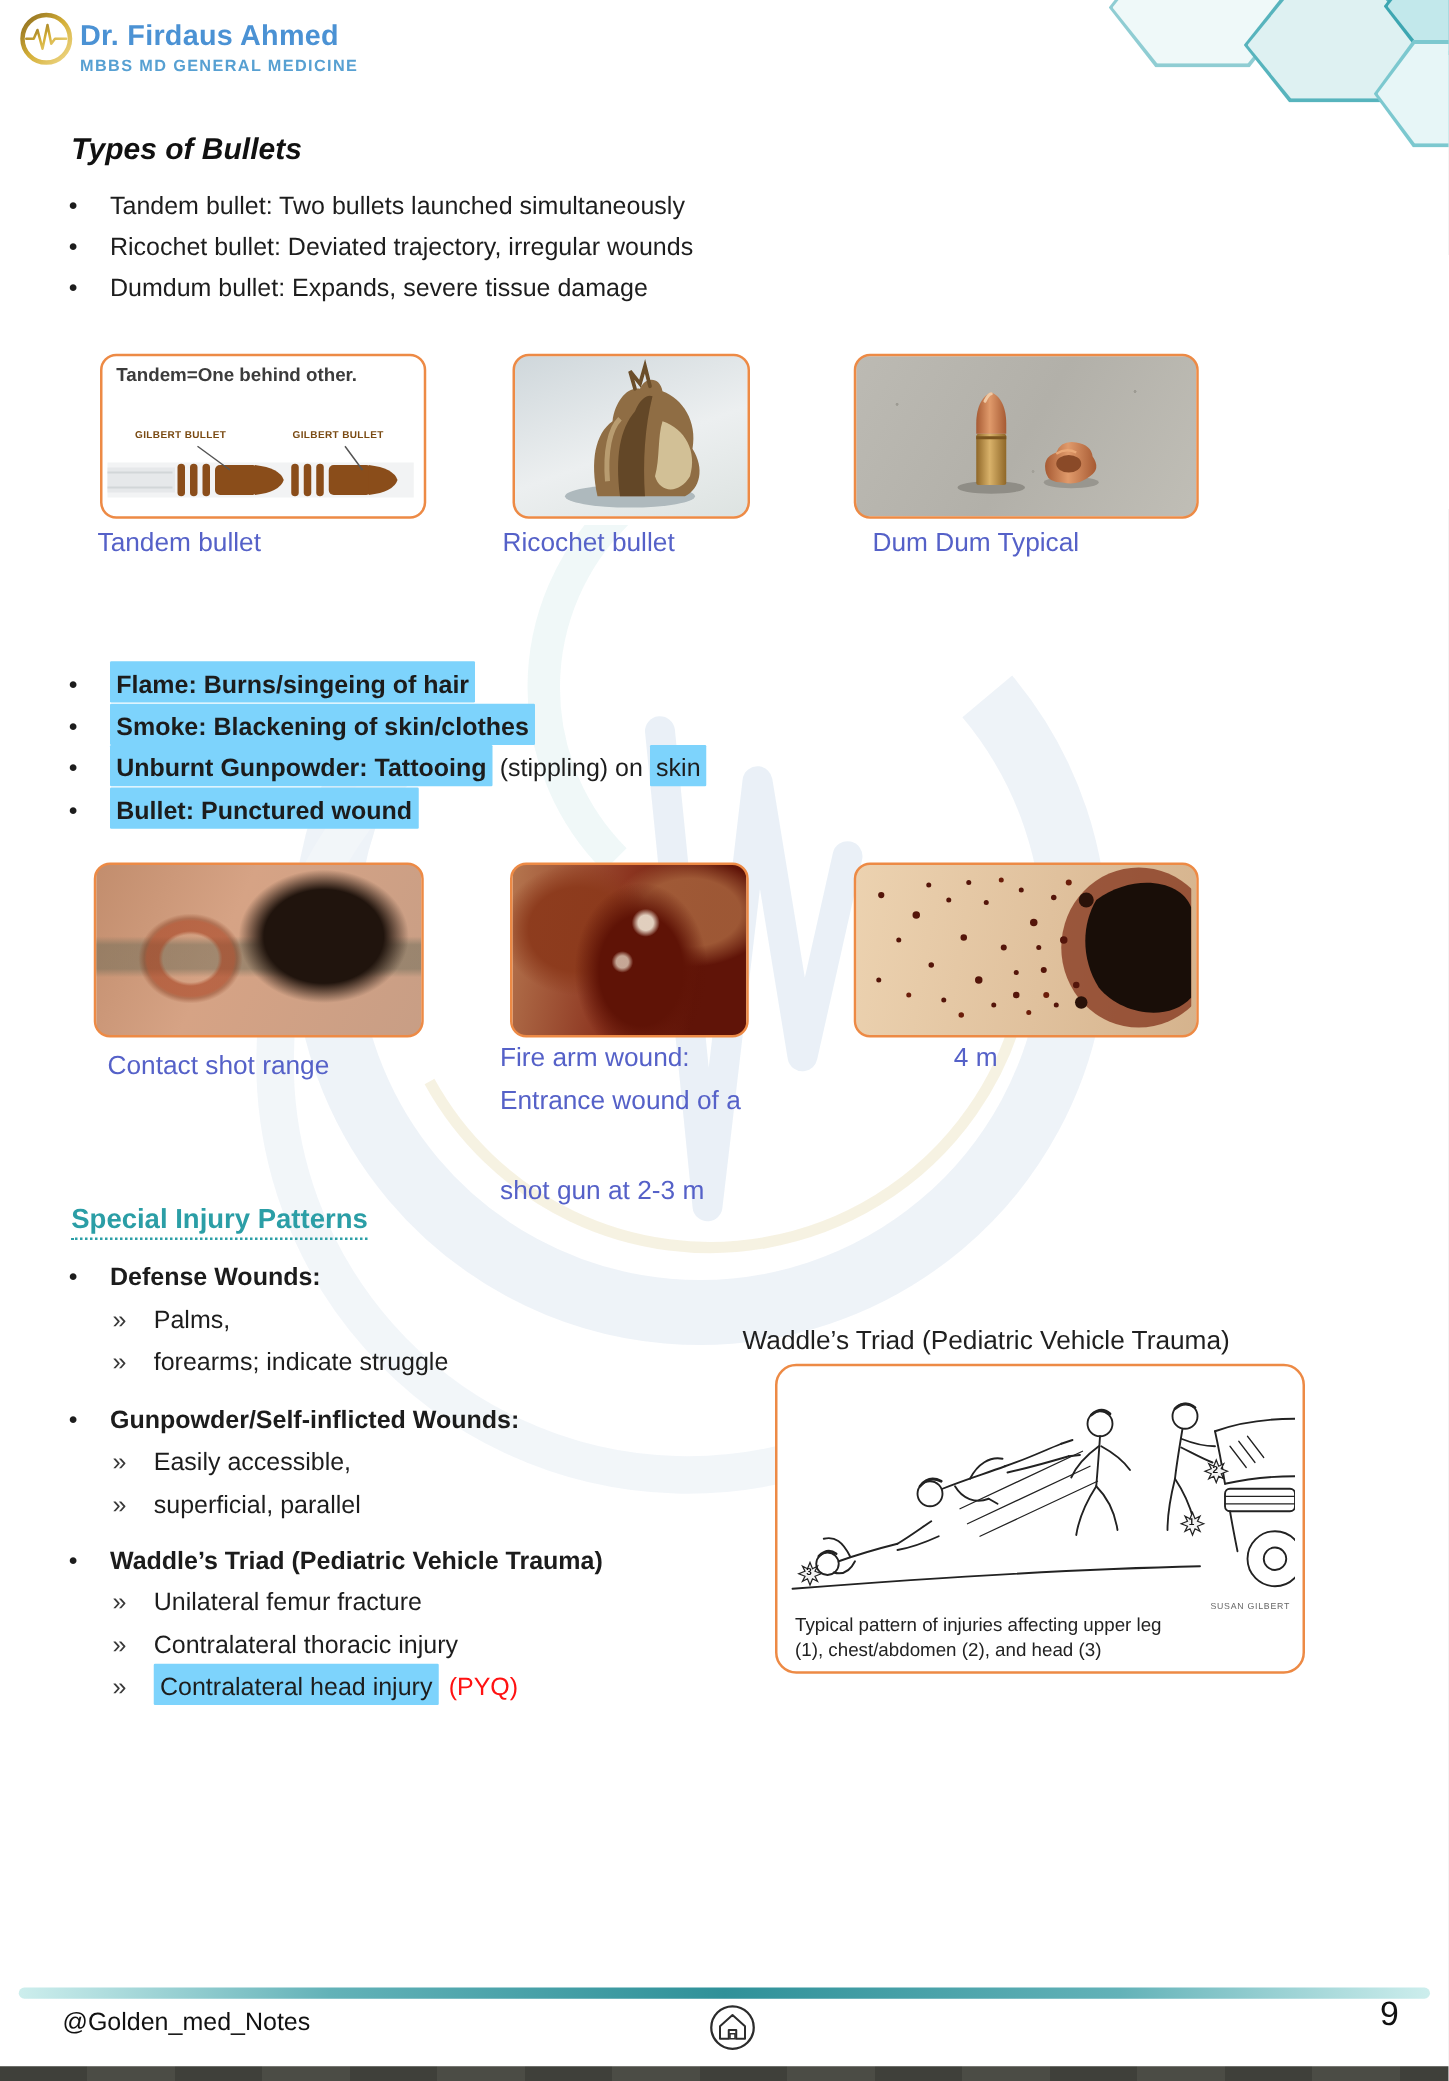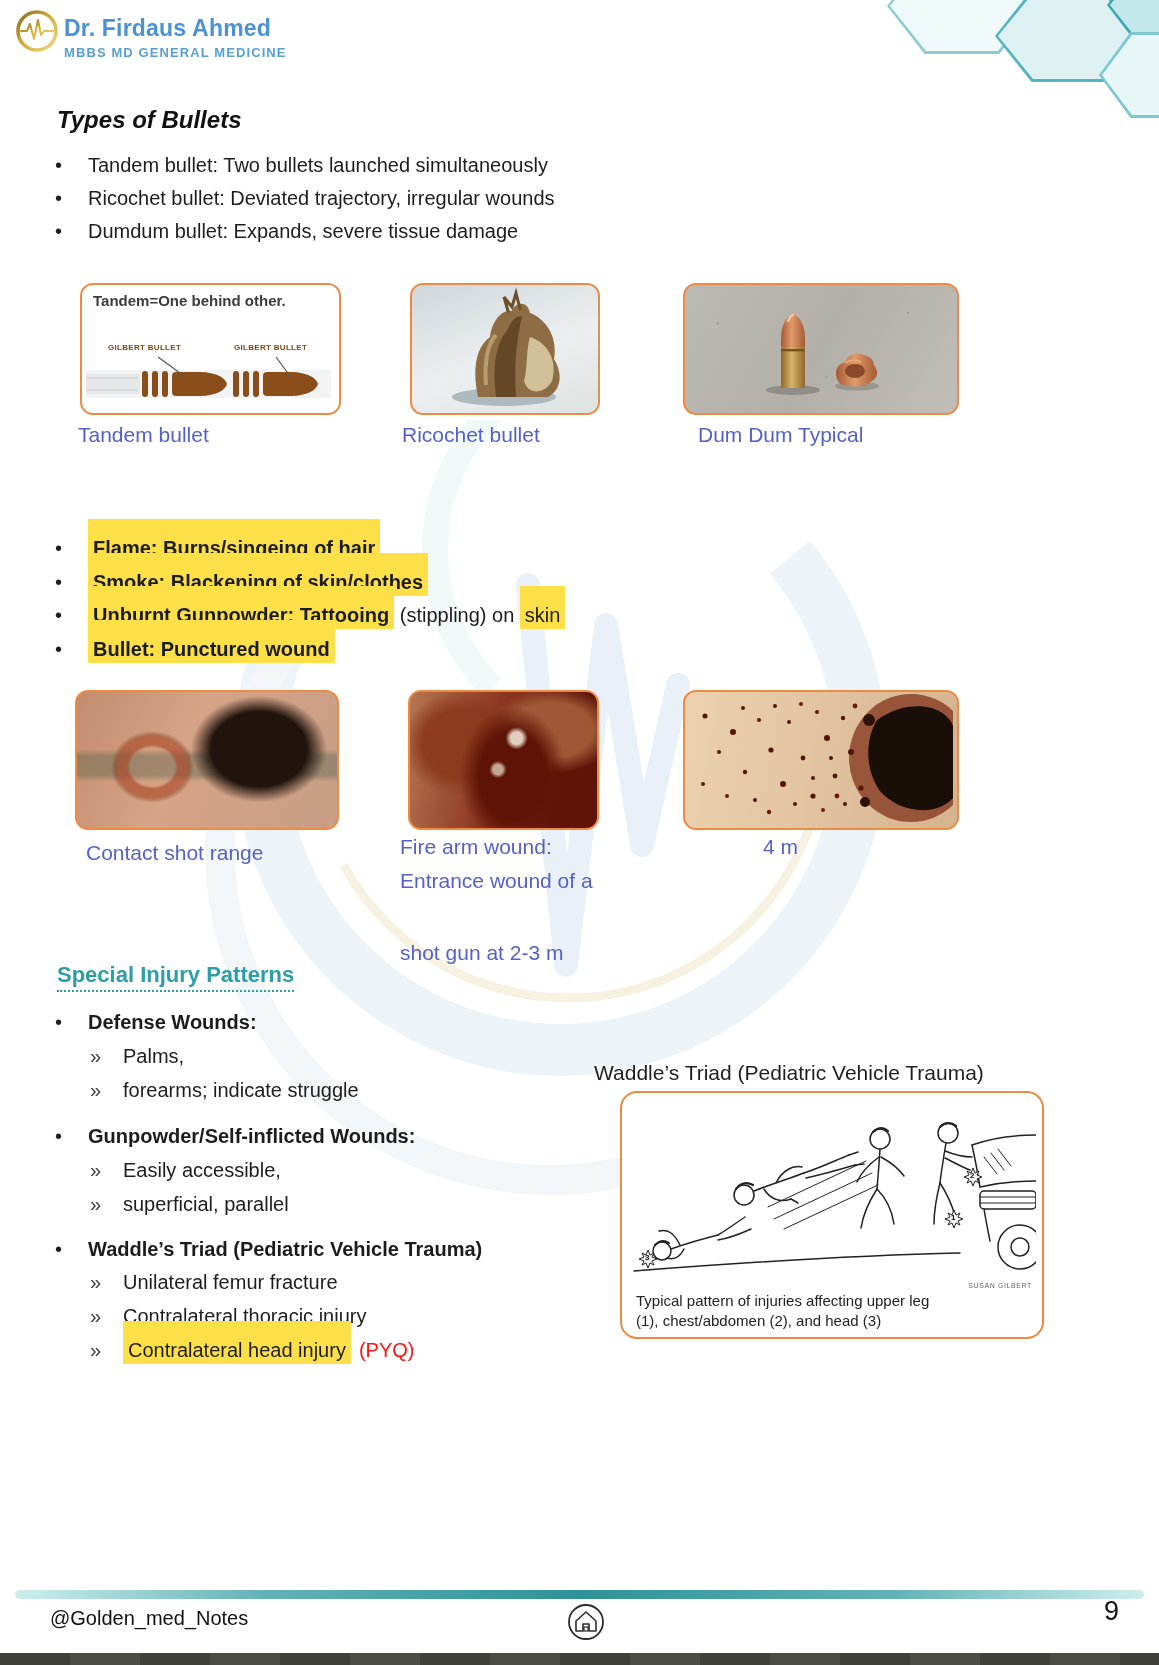--- a/index.html
+++ b/index.html
@@ -16,21 +16,21 @@
   
   .hdr-name{font-size:23px;font-weight:600;color:#4b92d4;letter-spacing:.2px}
   .hdr-cred{font-size:13px;font-weight:600;color:#57a0d2;letter-spacing:1.1px;margin-top:3px}
   
   .title{font-size:24px;font-weight:700;font-style:italic;color:#111}
   .line{position:absolute;left:55px;display:flex;font-size:20px;line-height:25px;z-index:2}
   .mk{width:33px;flex:0 0 33px;color:#1d1d1d}
   .subline{position:absolute;left:90px;display:flex;font-size:20px;line-height:25px;z-index:2}
   .mk2{width:33px;flex:0 0 33px;color:#3a3a3a}
   .bold{font-weight:700;color:#1c1c1c}
-  .hl{background:#fde047;padding:18px 5px 3px;border-radius:1px}
+  .hl{background:#7dd3fc;padding:8px 5px 3px;border-radius:1px}
   .hl:empty,.plain:empty{display:none;padding:0}
   .red{color:#ff1212;margin-left:8px}
   .sect{font-size:22px;font-weight:700;color:#2b9ea6;z-index:2}
   .sect .u{border-bottom:2px dotted #2b9ea6;padding-bottom:3px}
   
   .figbox{position:absolute;border:2.5px solid #ed8a45;border-radius:13px;overflow:hidden;background:#fff;z-index:2}
   .cap{position:absolute;font-size:21px;color:#5561c8;z-index:2;white-space:nowrap}
   .tandem-title{position:absolute;left:11px;top:7px;font-size:15px;font-weight:700;color:#3c3c3c}
   .tlabel{position:absolute;font-size:8px;font-weight:700;color:#7a4a12;letter-spacing:.3px}
   .wcap{position:absolute;left:14px;bottom:7px;width:300px;font-size:15px;line-height:1.3;color:#222}

